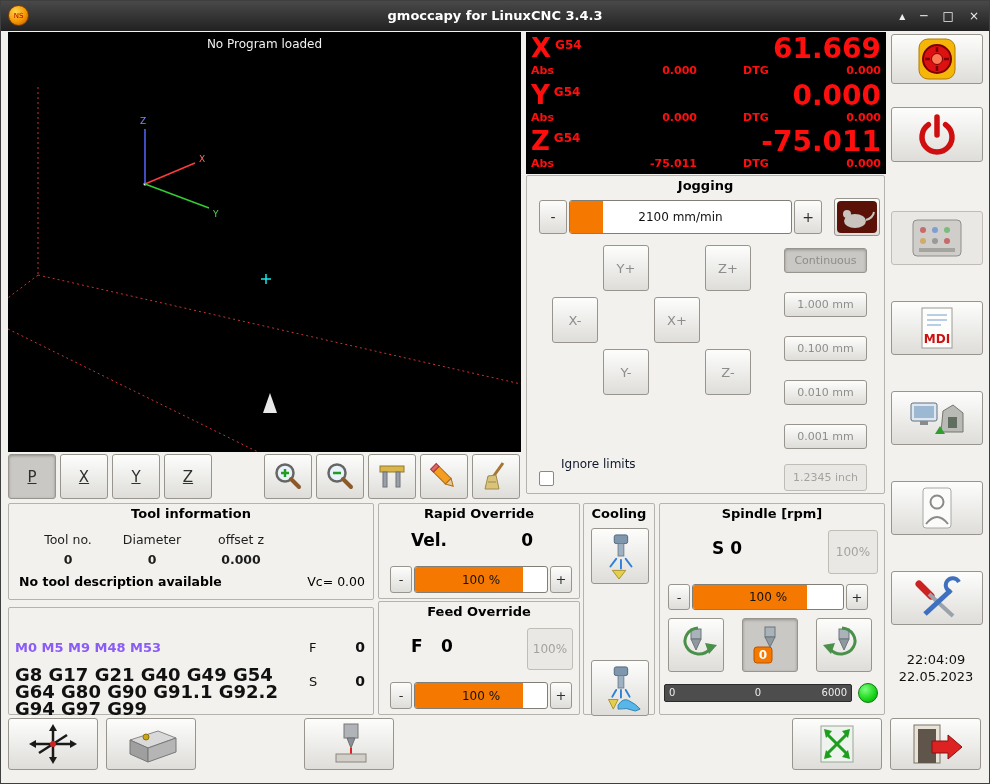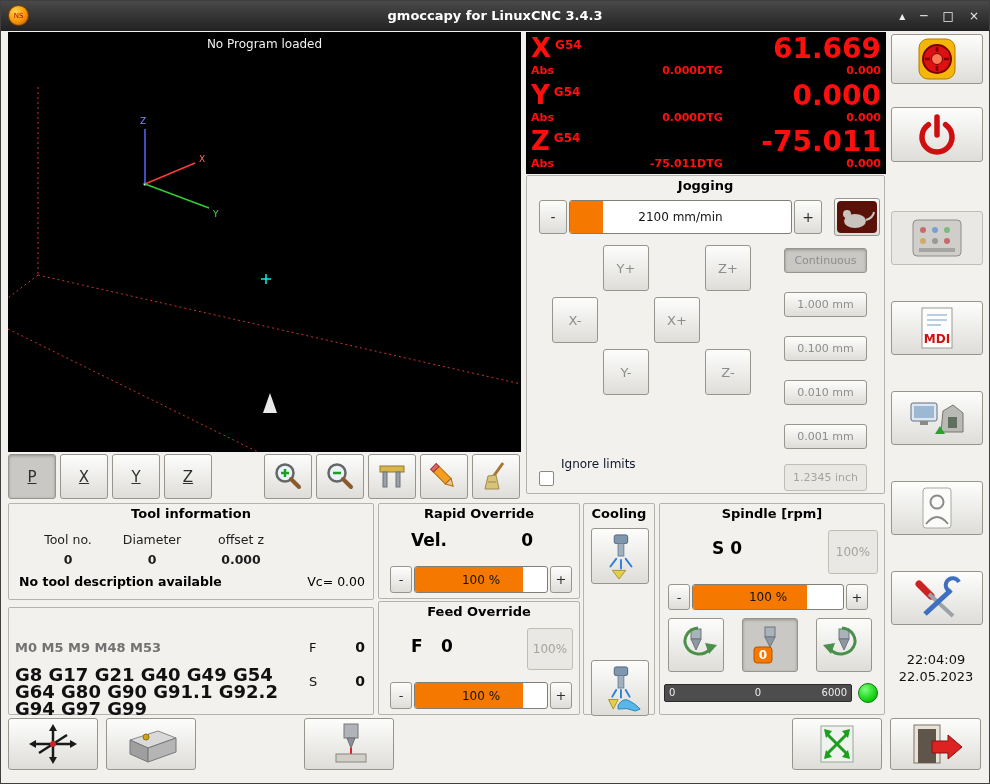--- a/index.html
+++ b/index.html
@@ -36,21 +36,21 @@
 
 #dro{position:absolute;left:525px;top:31px;width:360px;height:142px;background:#000;color:#ff0e0e;padding:3px 5px 2px 5px;display:flex;flex-direction:column;justify-content:space-between}
 .dax{height:44px;display:flex;flex-direction:column}
 .dmain{display:flex;align-items:flex-start;height:29px}
 .dletter{font-size:26px;font-weight:bold;line-height:26px}
 .dsys{font-size:12px;font-weight:bold;margin:3px 0 0 4px}
 .dvalue{margin-left:auto;font-size:28px;font-weight:bold;line-height:27px}
 .dsub{display:flex;font-size:11px;font-weight:bold;line-height:13px}
 .dsub .l1{width:30px}
 .dsub .v1{width:136px;text-align:right}
-.dsub .l2{}
+.dsub .l2{margin-left:46px}
 .dsub .v2{flex:1;text-align:right}
 
 
 #jogging{left:525px;top:174px;width:359px;height:319px}
 #jog-minus{left:12px;top:24px;width:28px;height:34px;font-size:14px}
 #jog-slider{left:42px;top:24px;width:223px;height:34px}
 #jog-plus{left:267px;top:24px;width:28px;height:34px;font-size:14px}
 #jog-mouse{left:307px;top:22px;width:46px;height:38px;padding:2px}
 .jogbtn{width:46px;height:46px;font-size:13px;color:#8d8d8d}
 #jog-yp{left:76px;top:69px}#jog-zp{left:178px;top:69px}
@@ -74,21 +74,21 @@
 #clock{position:absolute;left:886px;top:650px;width:98px;text-align:center;font-size:13px;color:#111;line-height:17px}
 
 
 #tool-info{left:7px;top:502px;width:366px;height:97px}
 .tih{position:absolute;top:28px;font-size:12.5px;color:#1d1d1d;text-align:center}
 .tiv{position:absolute;top:48px;font-size:12.5px;font-weight:bold;color:#1d1d1d;text-align:center}
 #ti-desc{position:absolute;left:10px;top:70px;font-size:12.5px;font-weight:bold}
 #ti-vc{position:absolute;right:8px;top:70px;font-size:12.5px}
 
 #gcode{left:7px;top:606px;width:366px;height:108px}
-#gc-m{position:absolute;left:6px;top:32px;width:286px;font-size:13px;font-weight:bold;color:#737373}
+#gc-m{position:absolute;left:6px;top:32px;width:286px;font-size:13px;font-weight:bold;color:#8b5cf6}
 #gc-g{position:absolute;left:6px;top:58px;width:286px;font-size:18px;font-weight:bold;color:#111;line-height:17px}
 .gcl{position:absolute;left:300px;font-size:13px;color:#111}
 .gcv{position:absolute;right:8px;font-size:14px;font-weight:bold;color:#111}
 
 #rapid{left:377px;top:502px;width:202px;height:96px}
 #rp-l{position:absolute;left:32px;top:26px;font-size:17px;font-weight:bold}
 #rp-v{position:absolute;right:46px;top:26px;font-size:17px;font-weight:bold}
 .tick{width:22px;height:27px;font-size:13px}
 #rp-m{left:11px;top:62px}
 #rp-s{left:35px;top:62px;width:134px;height:27px}

